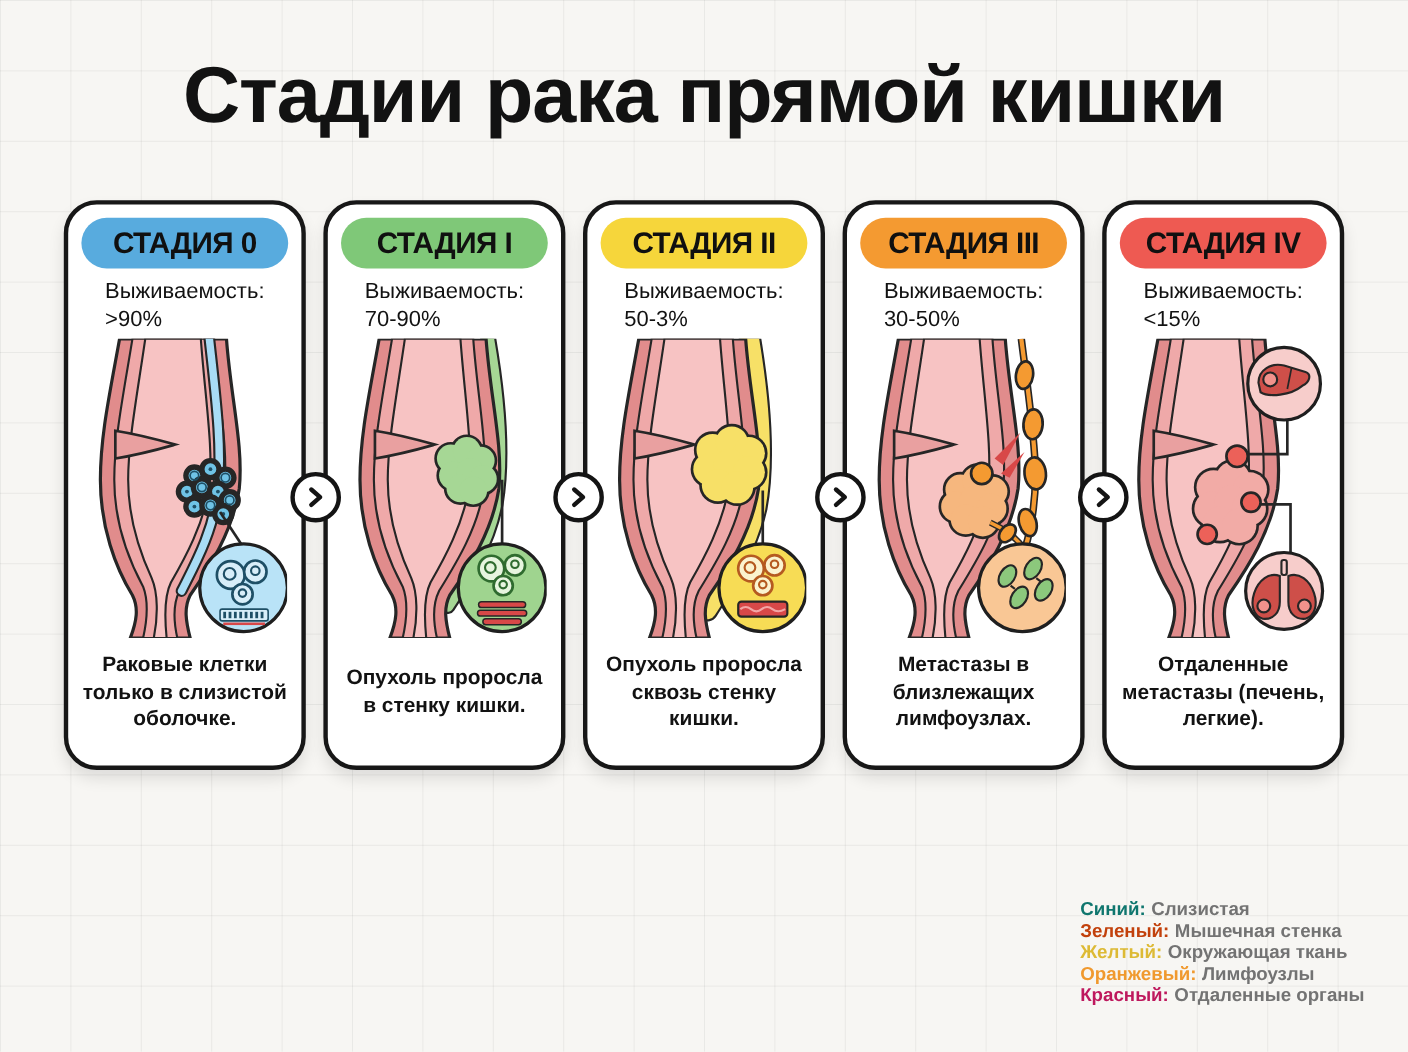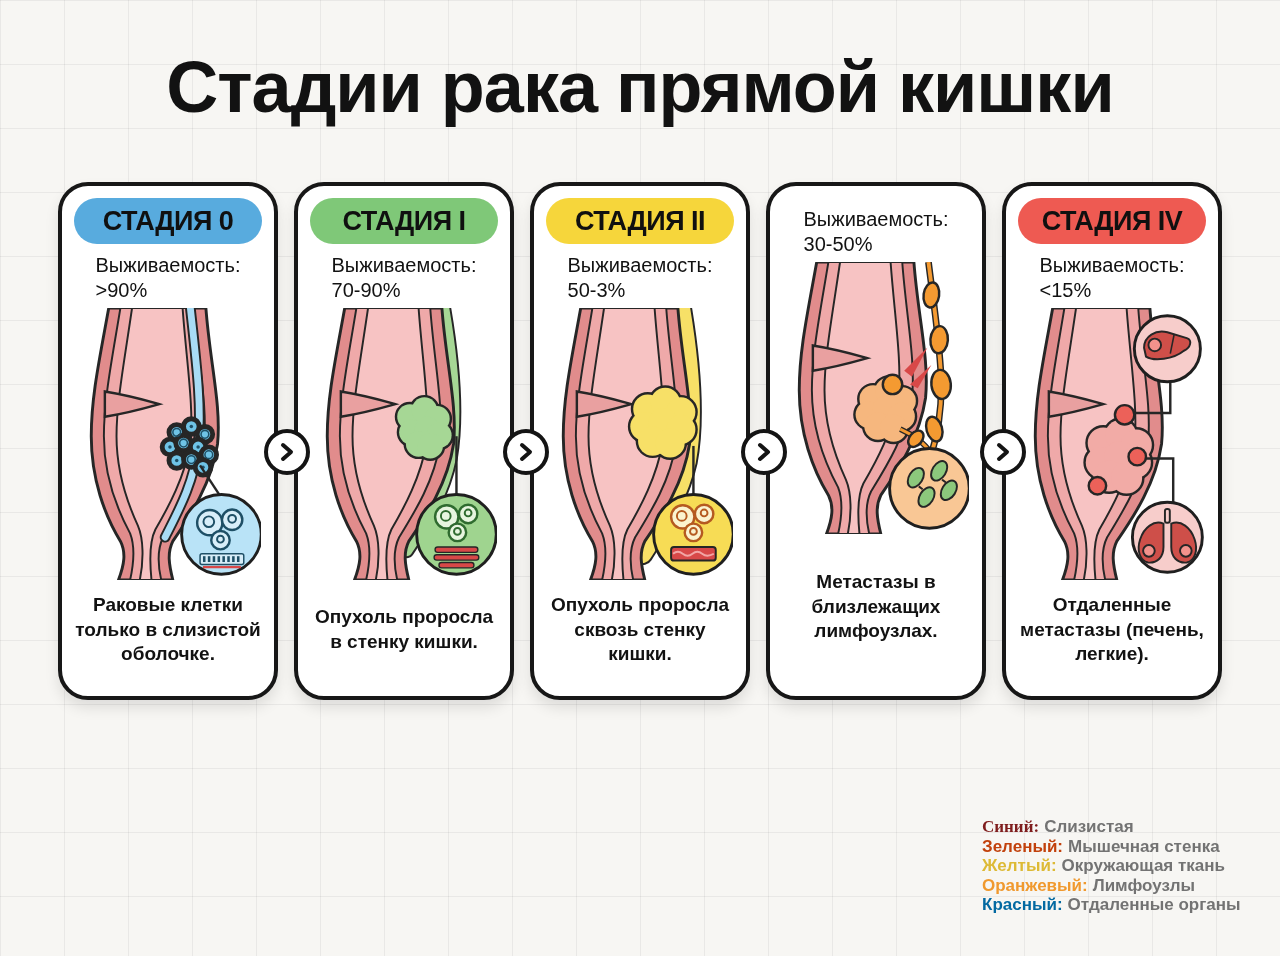--- a/index.html
+++ b/index.html
@@ -246,20 +246,21 @@
         <g>
           <rect x="127" y="246" width="46" height="14" rx="3" fill="#D84848" stroke="#262626" stroke-width="2"></rect>
           <path d="M129,253 q5,-4 10,0 q5,4 10,0 q5,-4 10,0 q5,4 12,0" fill="none" stroke="#F2A6A6" stroke-width="2"></path>
         </g>
       </g>
     </svg>
     <div class="desc">Опухоль проросла сквозь стенку кишки.</div>
   </div>
 
   <div class="card">
+    <div class="badge" style="background: rgb(244, 154, 49);">СТАДИЯ III</div>
     <div class="survival">
       <span>Выживаемость:</span>
       <span>30-50%</span>
     </div>
     <svg class="illo" viewBox="0 0 190 280">
       <g>
         <path class="w1" d="M34,0 C24,55 16,92 16,132 C16,176 30,214 46,240 C52,252 50,264 44,280 L100,280 C96,264 94,252 100,240 C118,214 140,180 146,140 C150,100 138,55 134,0 Z"></path>
         <path class="w2" d="M46,0 C37,55 29,94 29,132 C29,170 42,206 56,232 C61,245 60,262 56,280 L88,280 C84,262 84,248 90,236 C106,210 126,178 132,140 C136,102 126,55 122,0 Z"></path>
         <path class="w3" d="M58,0 C50,55 42,97 42,132 C42,165 52,198 64,224 C70,238 70,260 66,280 L78,280 C76,260 76,240 82,228 C96,204 112,174 118,140 C122,104 114,55 110,0 Z"></path>
         <path class="fold" d="M30,86 C55,90 72,95 86,99 C72,103 55,108 30,112 Z"></path>
@@ -392,27 +393,27 @@
     </svg>
 </div>
 <div class="arrow" style="left:980px; top:429px;">
   <svg width="20" height="20" viewBox="0 0 20 20">
       <polyline points="6,3 14,10 6,17" fill="none" stroke="#141414" stroke-width="4" stroke-linecap="round" stroke-linejoin="round"></polyline>
     </svg>
 </div>
 
 <div class="legend">
   <div class="row">
-    <span class="key" style="color: #7f1d1d; font-family: Liberation Serif, serif;">Синий:</span><span class="val">Слизистая</span>
+    <span class="key" style="color: #0f766e;">Синий:</span><span class="val">Слизистая</span>
   </div>
   <div class="row">
     <span class="key" style="color: #c2410c;">Зеленый:</span><span class="val">Мышечная стенка</span>
   </div>
   <div class="row">
     <span class="key" style="color: rgb(221, 186, 53);">Желтый:</span><span class="val">Окружающая ткань</span>
   </div>
   <div class="row">
     <span class="key" style="color: rgb(240, 153, 46);">Оранжевый:</span><span class="val">Лимфоузлы</span>
   </div>
   <div class="row">
-    <span class="key" style="color: #0369a1;">Красный:</span><span class="val">Отдаленные органы</span>
+    <span class="key" style="color: #be185d;">Красный:</span><span class="val">Отдаленные органы</span>
   </div>
 </div>
 
 </body></html>

